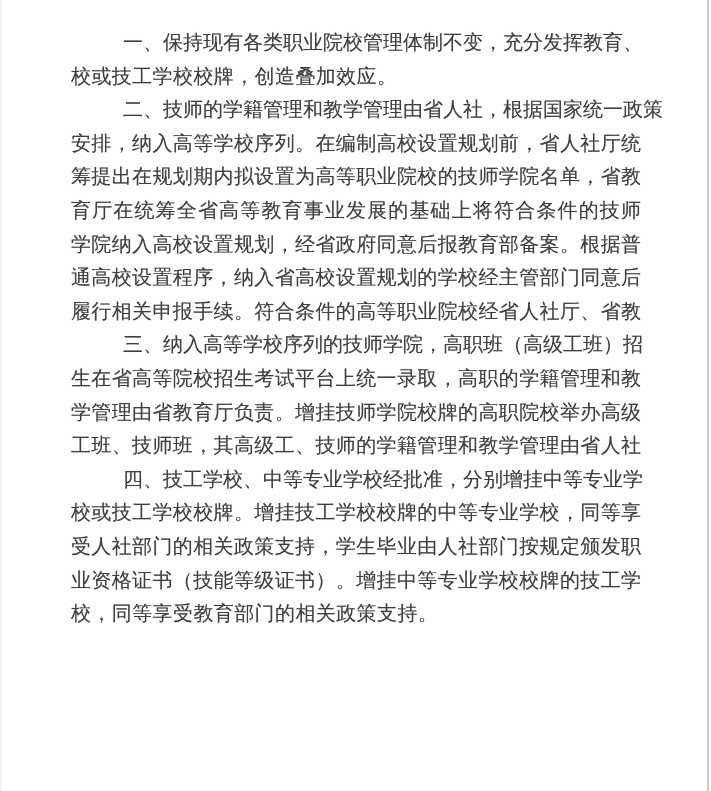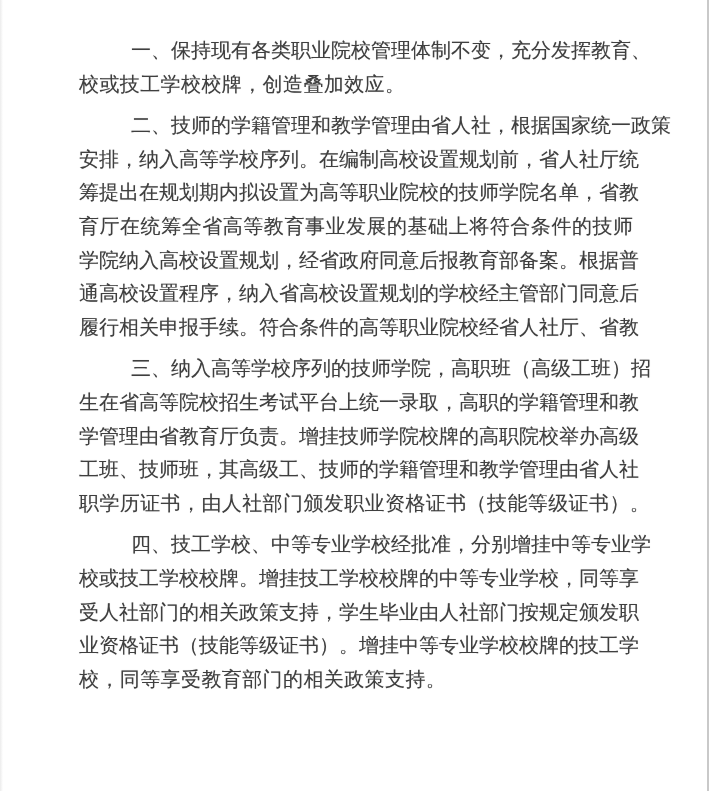--- a/index.html
+++ b/index.html
@@ -31,21 +31,21 @@
   }
   .page-body{
     position:absolute;
     left:71px;top:26px;
     width:570px;
     color:var(--text-color);
     font-size:20px;
     line-height:33.6px;
     text-shadow:0 0 0.7px rgba(70,70,70,0.45);
   }
-  .paragraph{margin:8px;padding:0;}
+  .paragraph{margin:0;padding:0;}
   .text-line{
     text-align:justify;
     text-align-last:justify;
     white-space:nowrap;
     height:33.6px;
   }
   .text-line.last{
     text-align:left;
     text-align-last:auto;
     letter-spacing:0.4px;
@@ -71,21 +71,20 @@
         <div class="text-line">育厅在统筹全省高等教育事业发展的基础上将符合条件的技师</div>
         <div class="text-line">学院纳入高校设置规划，经省政府同意后报教育部备案。根据普</div>
         <div class="text-line">通高校设置程序，纳入省高校设置规划的学校经主管部门同意后</div>
         <div class="text-line">履行相关申报手续。符合条件的高等职业院校经省人社厅、省教</div>
       </div>
       <div class="paragraph">
         <div class="text-line first">三、纳入高等学校序列的技师学院，高职班（高级工班）招</div>
         <div class="text-line">生在省高等院校招生考试平台上统一录取，高职的学籍管理和教</div>
         <div class="text-line">学管理由省教育厅负责。增挂技师学院校牌的高职院校举办高级</div>
         <div class="text-line">工班、技师班，其高级工、技师的学籍管理和教学管理由省人社</div>
-        <div class="text-line last">职学历证书，由人社部门颁发职业资格证书（技能等级证书）。</div>
       </div>
       <div class="paragraph">
         <div class="text-line first">四、技工学校、中等专业学校经批准，分别增挂中等专业学</div>
         <div class="text-line">校或技工学校校牌。增挂技工学校校牌的中等专业学校，同等享</div>
         <div class="text-line">受人社部门的相关政策支持，学生毕业由人社部门按规定颁发职</div>
         <div class="text-line">业资格证书（技能等级证书）。增挂中等专业学校校牌的技工学</div>
         <div class="text-line last">校，同等享受教育部门的相关政策支持。</div>
       </div>
     </div>
   <div class="scan-edge-line"></div>

